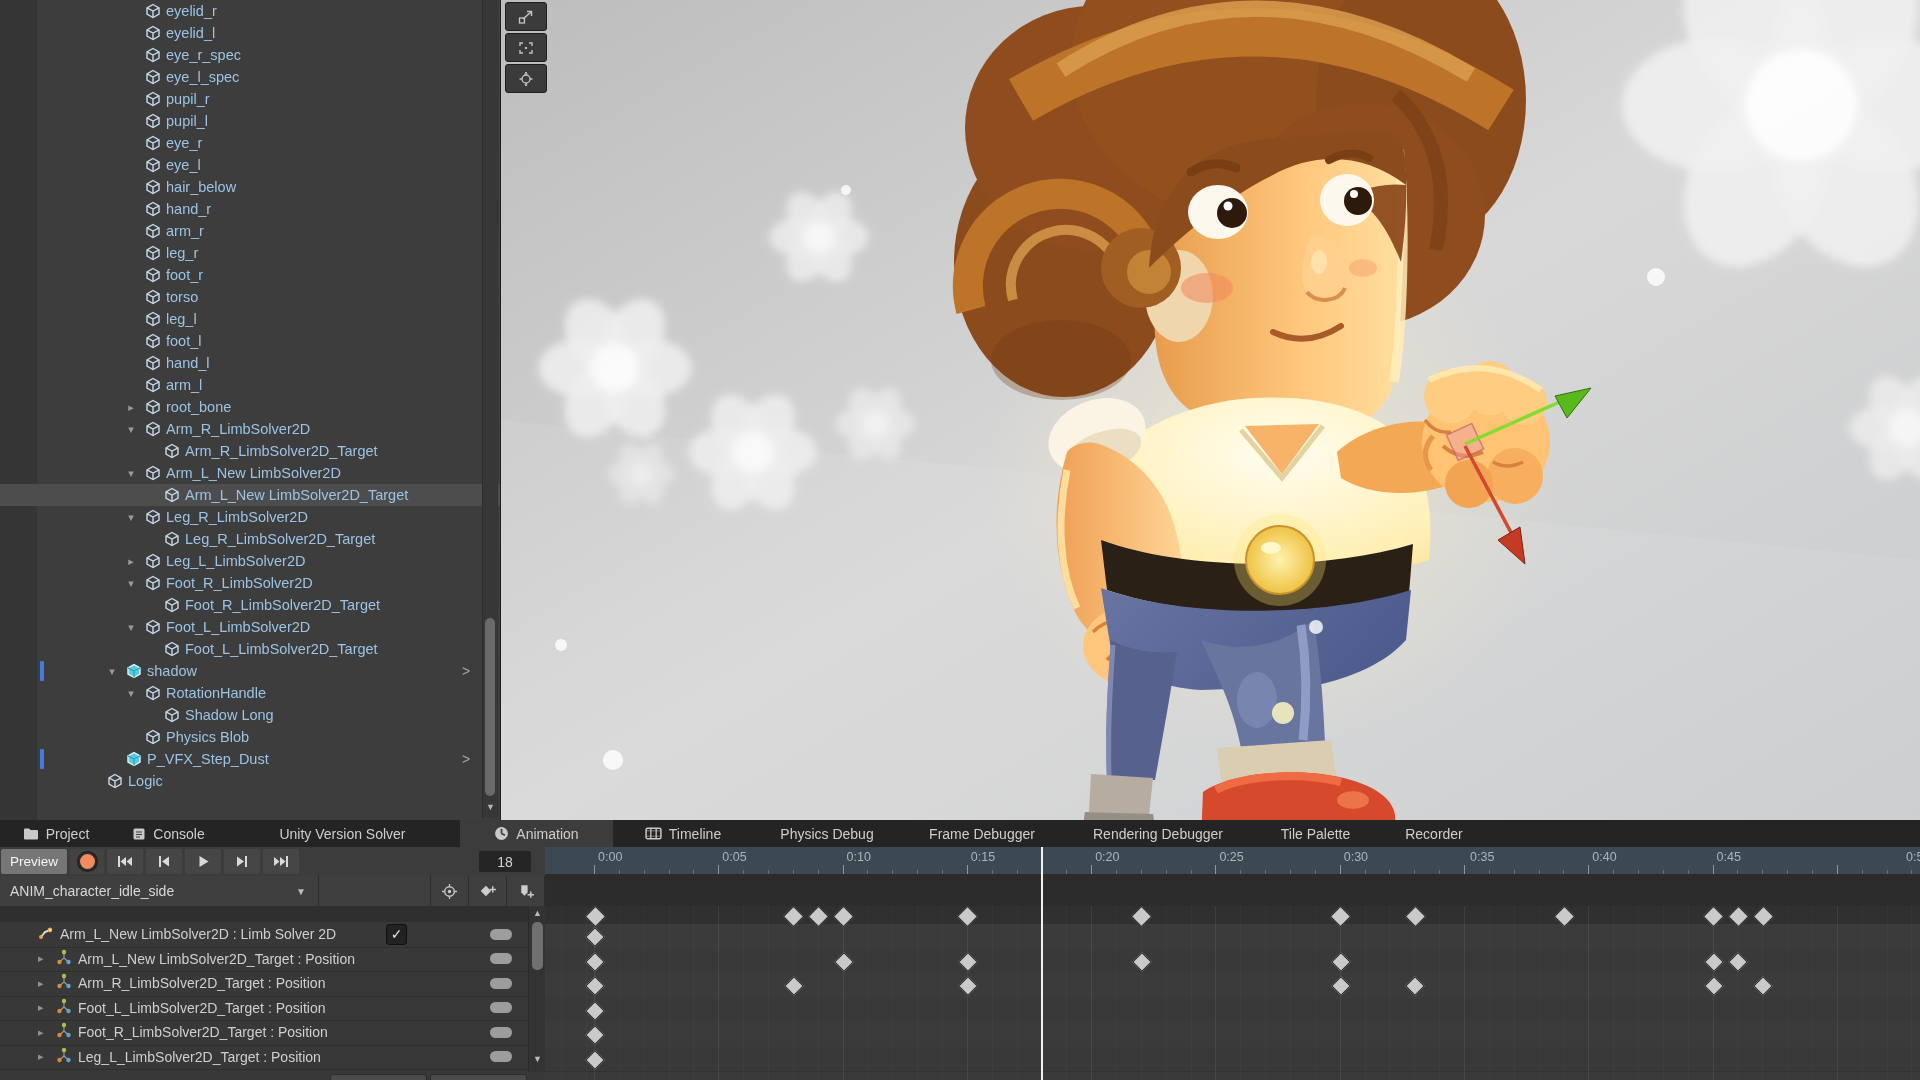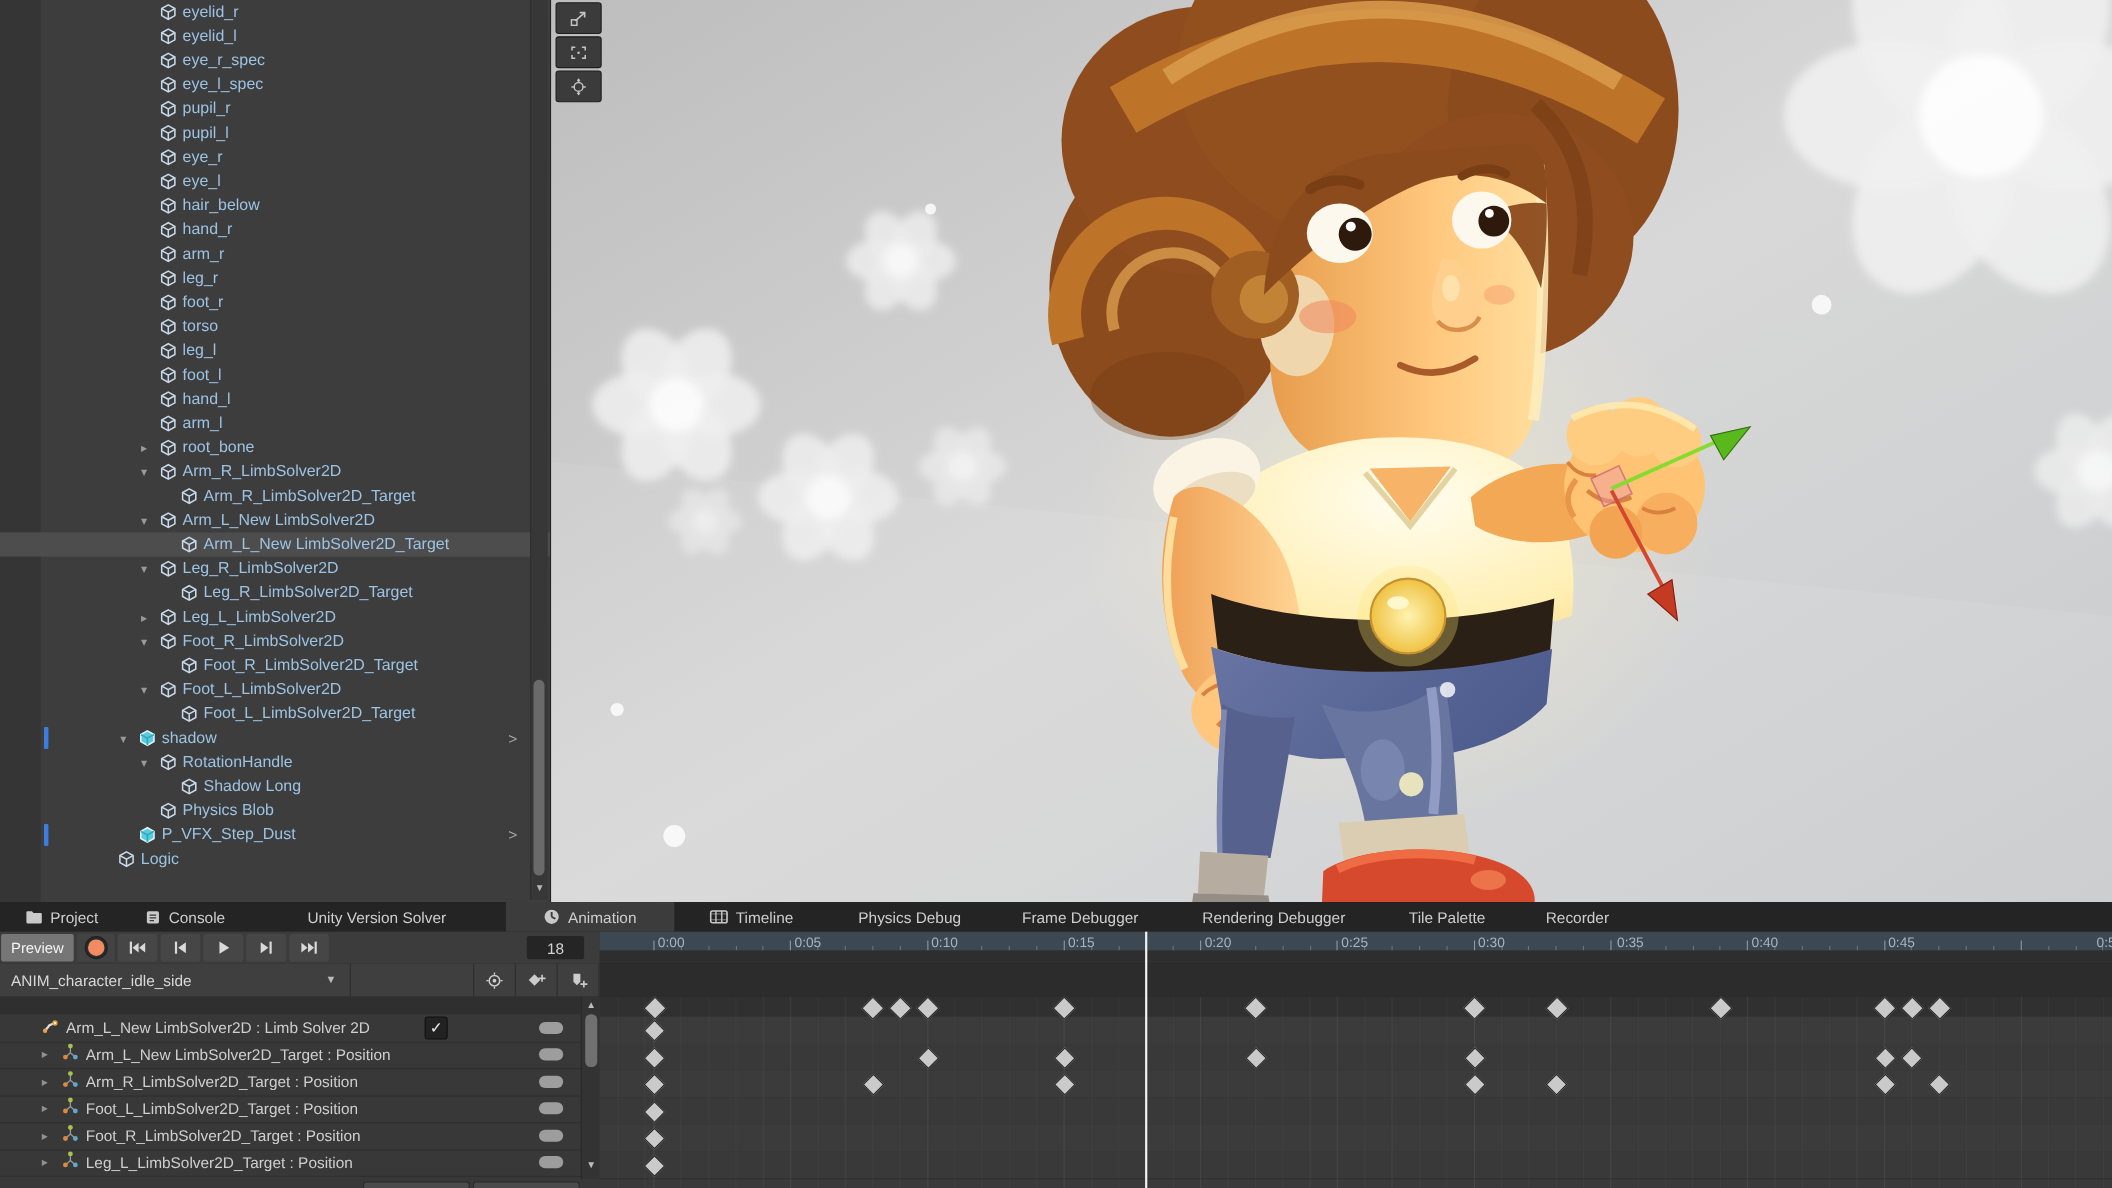--- a/index.html
+++ b/index.html
@@ -59,21 +59,21 @@
   .prow .pill{position:absolute;left:490px;width:22px;height:11px;border-radius:6px;background:#9d9d9d;cursor:pointer;}
   .prow .chk{position:absolute;left:386px;width:19px;height:19px;background:#222;border:1px solid #111;border-radius:3px;
              color:#e8e8e8;font-size:14px;line-height:18px;text-align:center;cursor:pointer;}
   #prop-scroll{position:absolute;left:528px;top:906px;width:17px;height:174px;background:#333;border-left:1px solid #2a2a2a;}
   #prop-scroll .pthumb{position:absolute;left:3px;top:16px;width:11px;height:48px;border-radius:5px;background:#707070;}
   #prop-scroll .pup{position:absolute;left:0;top:2px;width:17px;text-align:center;color:#bdbdbd;font-size:9px;}
   #prop-scroll .pdn{position:absolute;left:0;top:148px;width:17px;text-align:center;color:#bdbdbd;font-size:9px;}
   #bottom-btns{position:absolute;left:0;top:1072px;width:545px;height:8px;background:#383838;}
   #bottom-btns div{position:absolute;top:2px;height:8px;background:#4b4b4b;border:1px solid #2b2b2b;border-radius:3px 3px 0 0;}
   
-  #ruler{position:absolute;left:545px;top:847px;width:1375px;height:17px;background:var(--ruler-bg);overflow:hidden;}
+  #ruler{position:absolute;left:545px;top:847px;width:1375px;height:27px;background:var(--ruler-bg);overflow:hidden;}
   #ruler .rlabel{position:absolute;top:3px;font-size:12.5px;color:#a9b5bd;}
   #ruler .rtick{position:absolute;bottom:0;width:1px;background:#8d9aa3;}
   #dopesheet{position:absolute;left:545px;top:874px;width:1375px;height:206px;background:#3a3a3a;overflow:hidden;}
   #dopesheet .strip{position:absolute;left:0;top:0;width:100%;height:32px;background:#2c2c2c;border-bottom:1px solid #262626;}
   #dopesheet .sumrow{position:absolute;left:0;top:32px;width:100%;height:18px;background:#303030;border-bottom:1px solid #2a2a2a;}
   .drow{position:absolute;left:0;width:100%;height:24.5px;border-bottom:1px solid #313131;background:#3b3b3b;}
   .drow.alt{background:#393939;}
   .gridline{position:absolute;top:32px;bottom:0;width:1px;background:rgba(255,255,255,0.05);}
   .minorlines{position:absolute;left:0;top:32px;right:0;bottom:0;
       background:repeating-linear-gradient(90deg, rgba(255,255,255,0.025) 0 1px, transparent 1px 24.857px);

